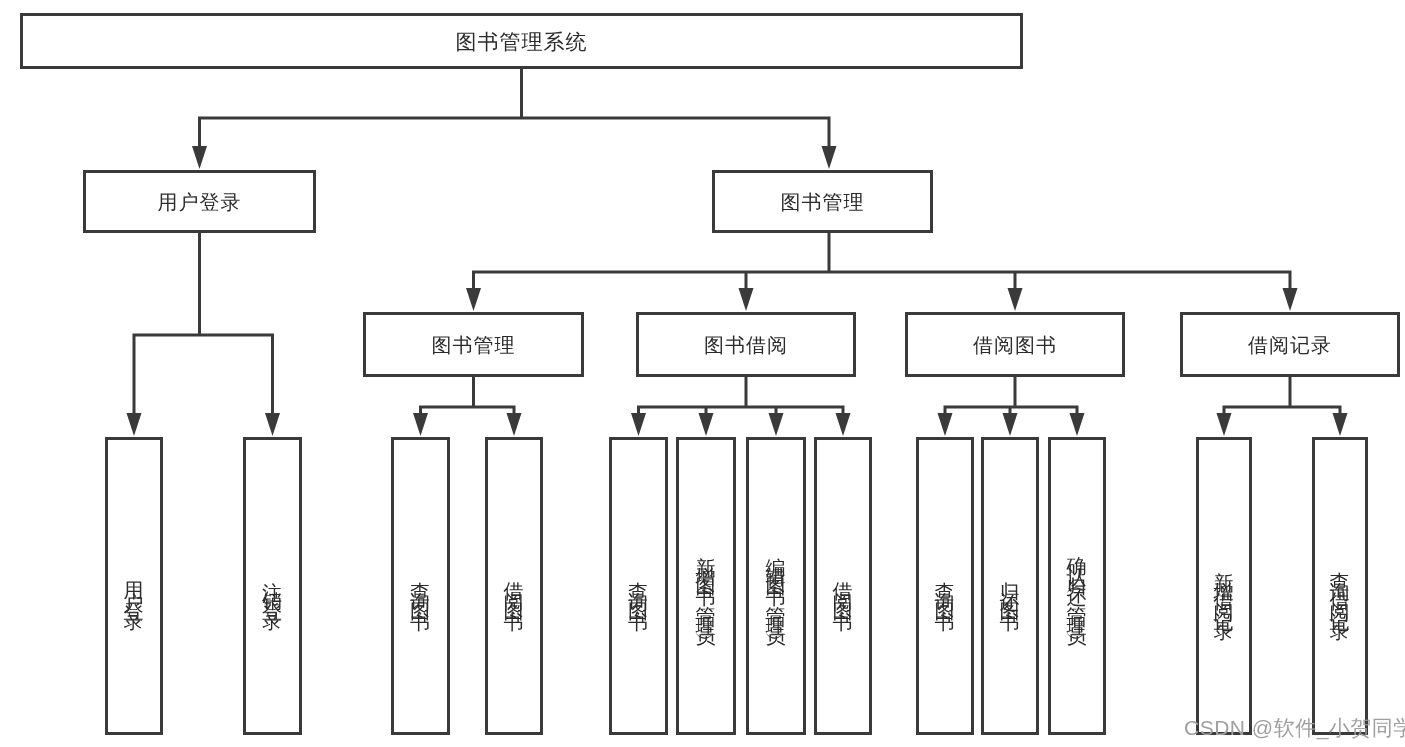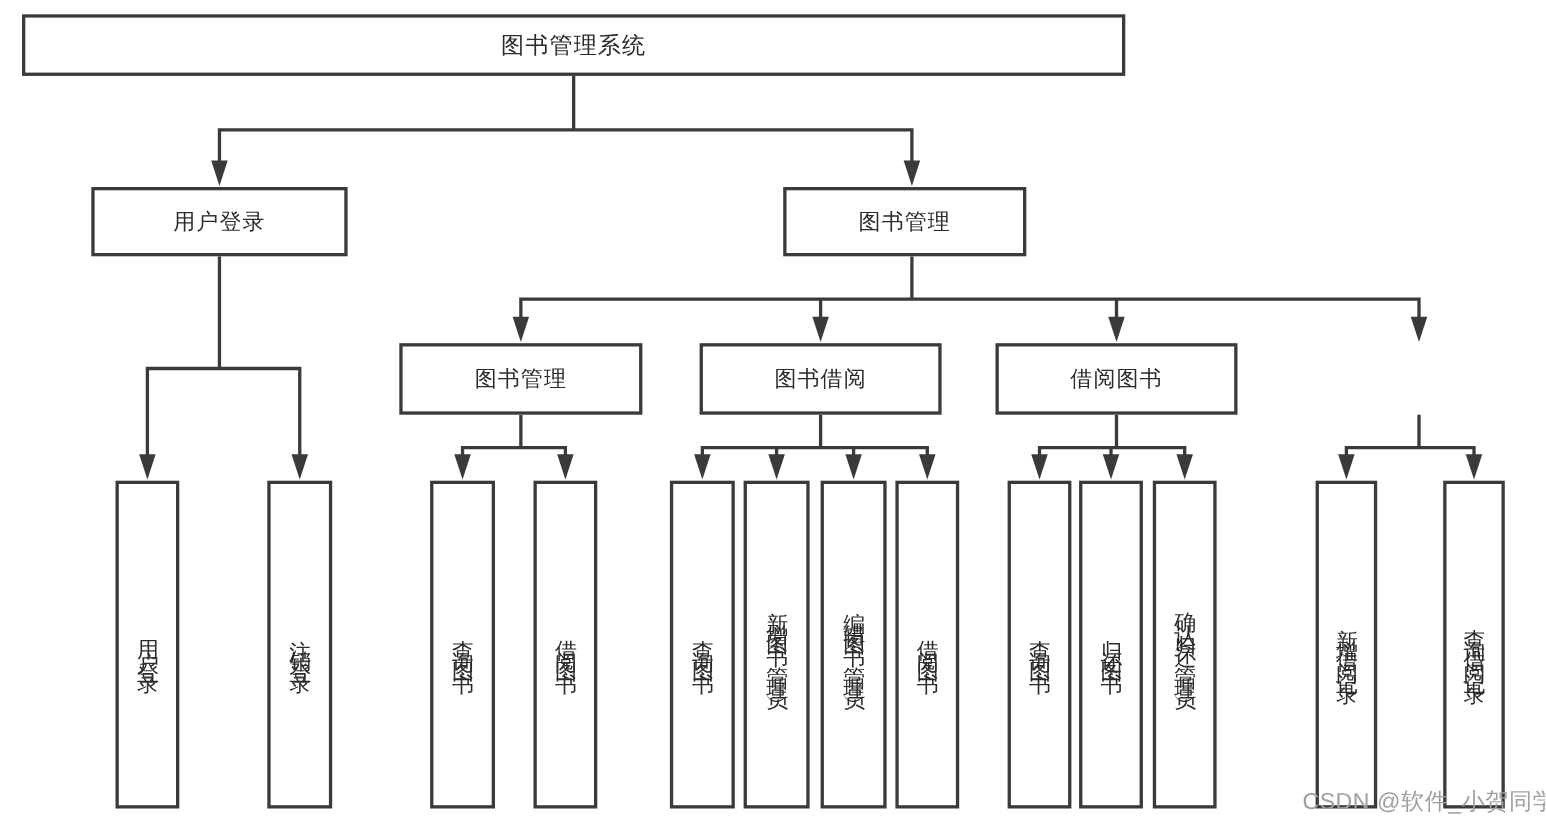--- a/index.html
+++ b/index.html
@@ -105,20 +105,21 @@
         <polygon points="1216.5,413 1231.5,413 1224,436" fill="#3a3a3a"></polygon>
         <polygon points="1332.5,413 1347.5,413 1340,436" fill="#3a3a3a"></polygon>
       </g>
     </svg>
     <div class="box h root" style="left: 20px; top: 13px; width: 1003px; height: 56px;">图书管理系统</div>
     <div class="box h" style="left: 83px; top: 170px; width: 233px; height: 63px;">用户登录</div>
     <div class="box h" style="left: 712px; top: 170px; width: 221px; height: 63px;">图书管理</div>
     <div class="box h" style="left: 363px; top: 312px; width: 221px; height: 65px;">图书管理</div>
     <div class="box h" style="left: 636px; top: 312px; width: 220px; height: 65px;">图书借阅</div>
     <div class="box h" style="left: 905px; top: 312px; width: 220px; height: 65px;">借阅图书</div>
+    <div class="box h" style="left: 1180px; top: 312px; width: 220px; height: 65px;">借阅记录</div>
     <div class="box v" style="left: 105px; top: 437px; width: 58px; height: 298px;">用户登录</div>
     <div class="box v" style="left: 243px; top: 437px; width: 59px; height: 298px;">注销登录</div>
     <div class="box v" style="left: 391px; top: 437px; width: 59px; height: 298px;">查询图书</div>
     <div class="box v" style="left: 485px; top: 437px; width: 58px; height: 298px;">借阅图书</div>
     <div class="box v" style="left: 609px; top: 437px; width: 59px; height: 298px;">查询图书</div>
     <div class="box v" style="left: 676px; top: 437px; width: 60px; height: 298px;">新增图书（管理员）</div>
     <div class="box v" style="left: 746px; top: 437px; width: 60px; height: 298px;">编辑图书（管理员）</div>
     <div class="box v" style="left: 814px; top: 437px; width: 58px; height: 298px;">借阅图书</div>
     <div class="box v" style="left: 916px; top: 437px; width: 58px; height: 298px;">查询图书</div>
     <div class="box v" style="left: 981px; top: 437px; width: 58px; height: 298px;">归还图书</div>

